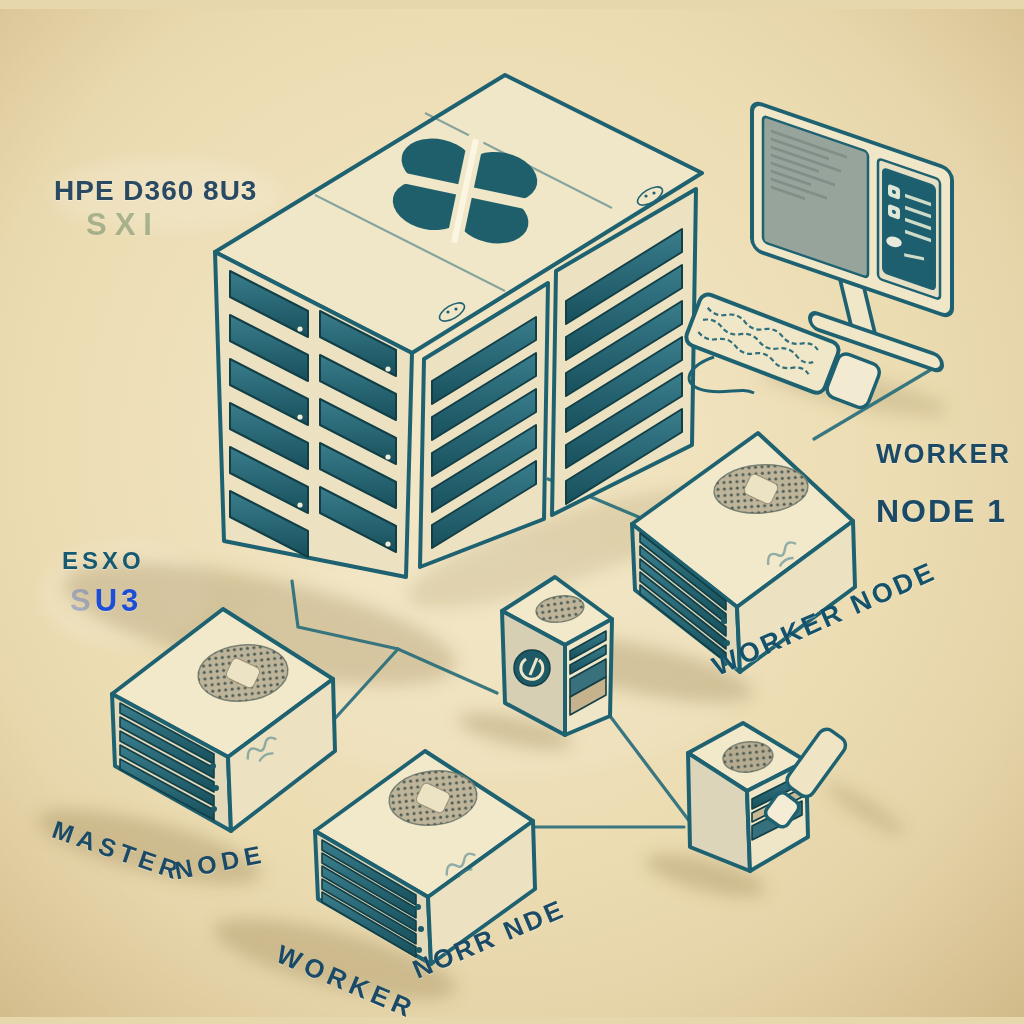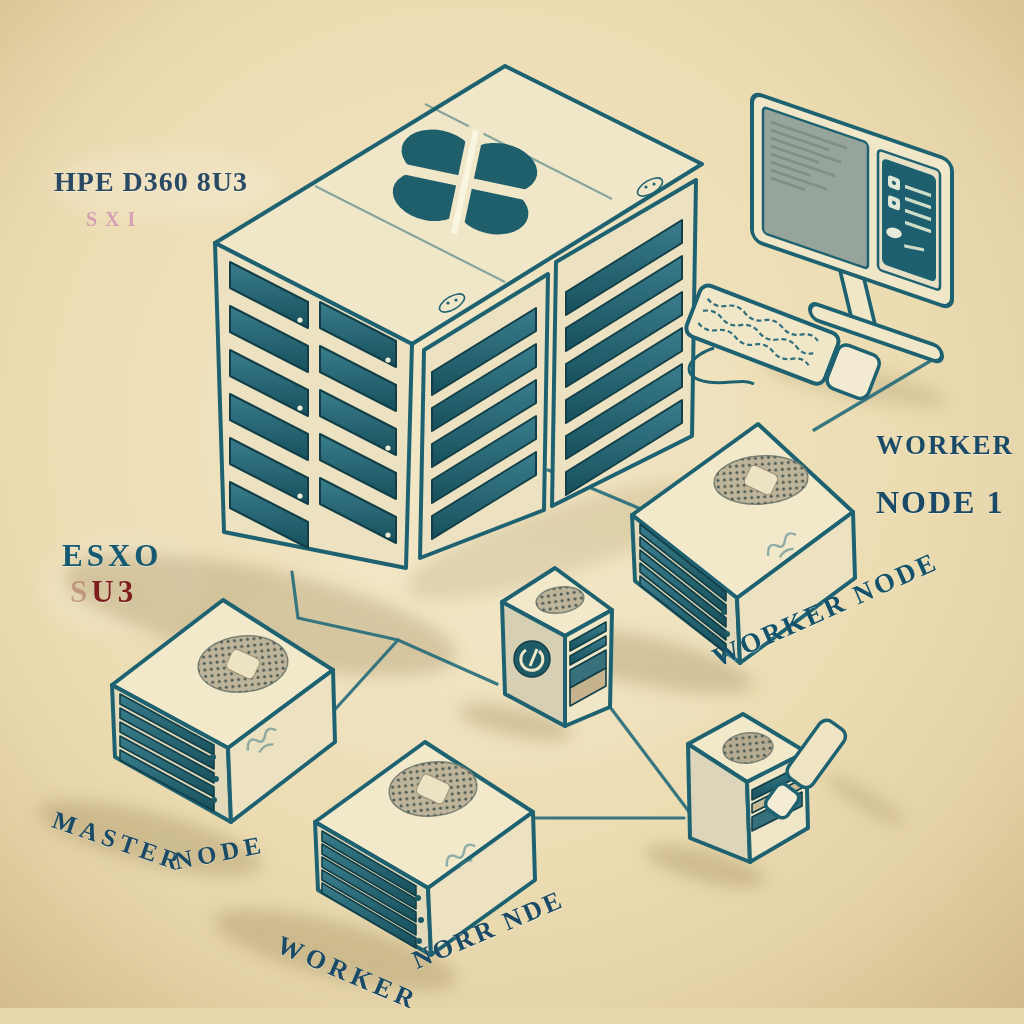--- a/index.html
+++ b/index.html
@@ -1,25 +1,25 @@
 <!DOCTYPE html>
 <html><head>
 <meta charset="utf-8">
 <style>
   html,body{margin:0;padding:0;background:#e7d7ad;}
   .stage{position:relative;width:1024px;height:1008px;overflow:hidden;
-         font-family:Liberation Serif, serif;}
+         font-family:Liberation Sans, sans-serif;margin-top:9px;}
   .stage svg{position:absolute;left:0;top:0;}
   .lbl{position:absolute;white-space:nowrap;font-weight:bold;color:#1a4a66;
        text-shadow:0 1px 0 rgba(255,255,255,.35);}
   .lbl-rack{left:54px;top:166px;font-size:28px;letter-spacing:1px;color:#2a4a63;}
-  .lbl-ghost{left:86px;top:208px;font-size:20px;letter-spacing:8px;
-             color:#a21caf;opacity:.32;}
-  .lbl-esxo1{left:62px;top:538px;font-size:31px;letter-spacing:4px;color:#155a70;}
-  .lbl-esxo2{left:70px;top:574px;font-size:31px;letter-spacing:4px;color:#7f1d1d;}
+  .lbl-ghost{left:86px;top:198px;font-size:31px;letter-spacing:8px;
+             color:#14532d;opacity:.32;}
+  .lbl-esxo1{left:62px;top:538px;font-size:24px;letter-spacing:4px;color:#155a70;}
+  .lbl-esxo2{left:70px;top:574px;font-size:31px;letter-spacing:4px;color:#1d4ed8;}
   .ghost-first::first-letter{opacity:.3;}
   .lbl-w1a{left:876px;top:430px;font-size:27px;letter-spacing:2px;color:#1a4a66;}
   .lbl-w1b{left:876px;top:484px;font-size:32px;letter-spacing:2px;color:#1a4a66;}
   .lbl-wdiag{left:714px;top:644px;font-size:27px;letter-spacing:3px;color:#14526b;
              transform:rotate(-24deg);transform-origin:left center;}
   .lbl-ma{left:58px;top:806px;font-size:25px;letter-spacing:5px;
           transform:rotate(19deg);transform-origin:left top;}
   .lbl-mb{left:172px;top:848px;font-size:25px;letter-spacing:5px;
           transform:rotate(-11deg);transform-origin:left top;}
   .lbl-ba{left:284px;top:930px;font-size:26px;letter-spacing:5px;

